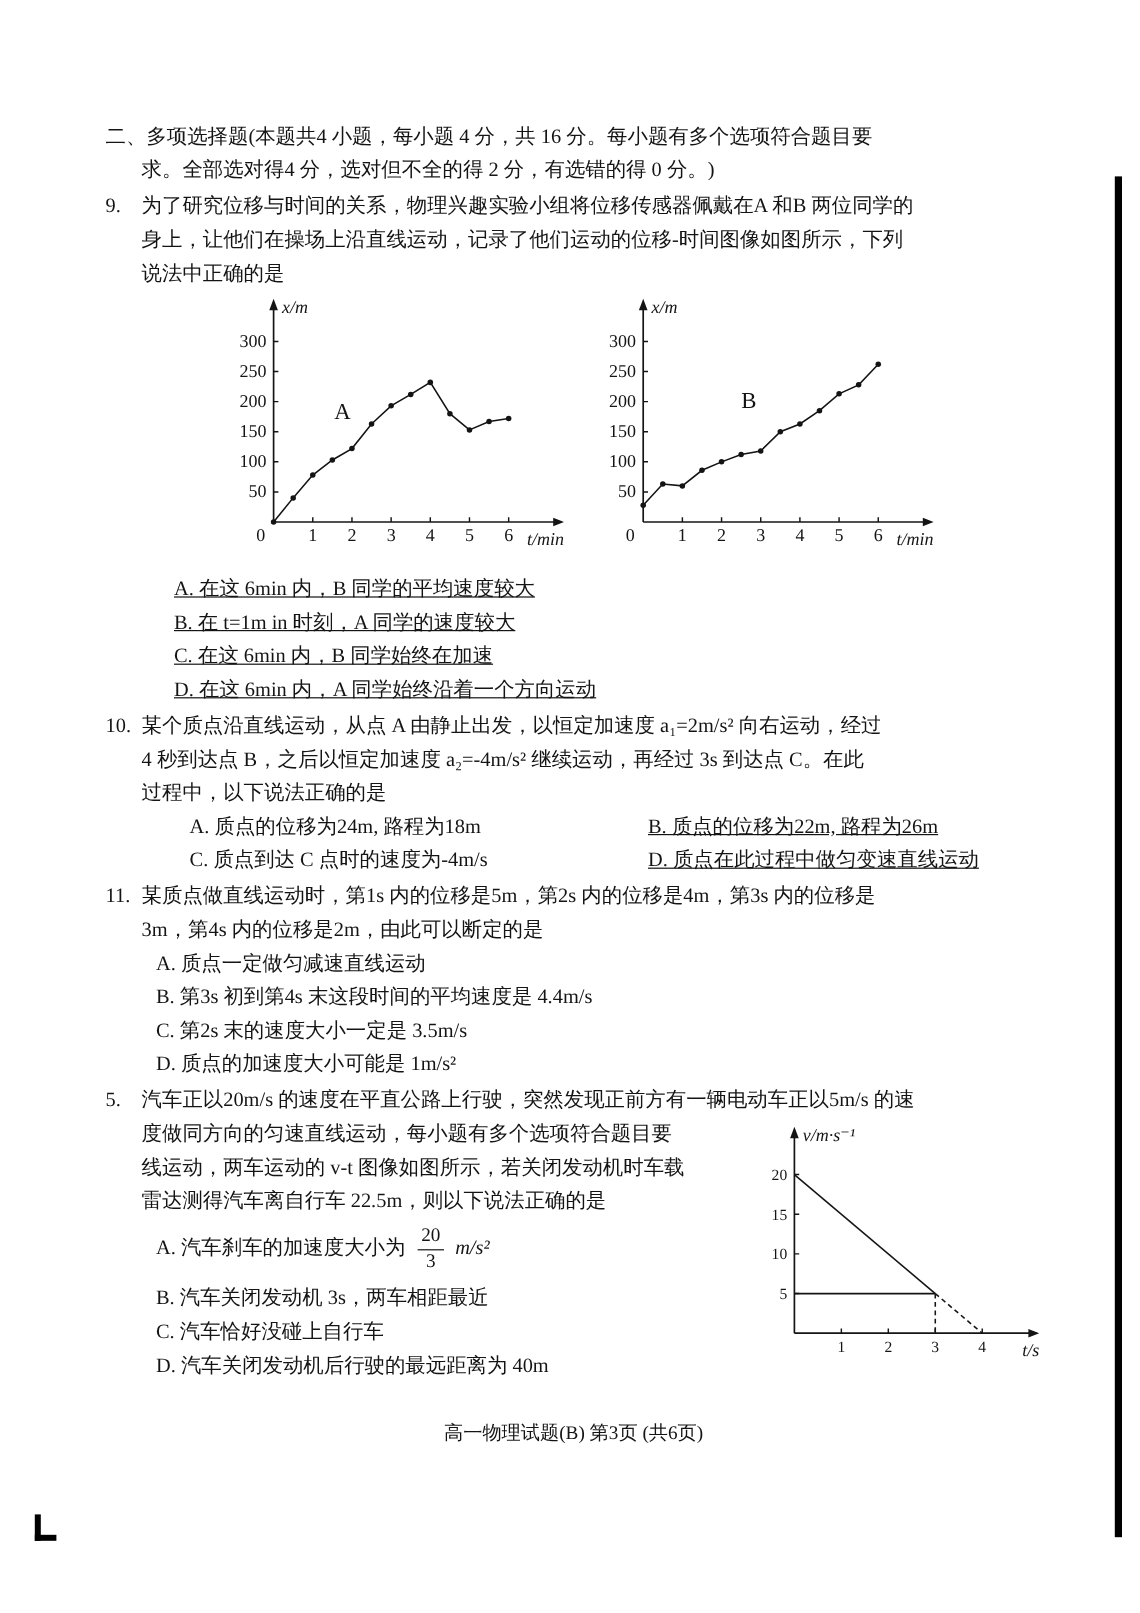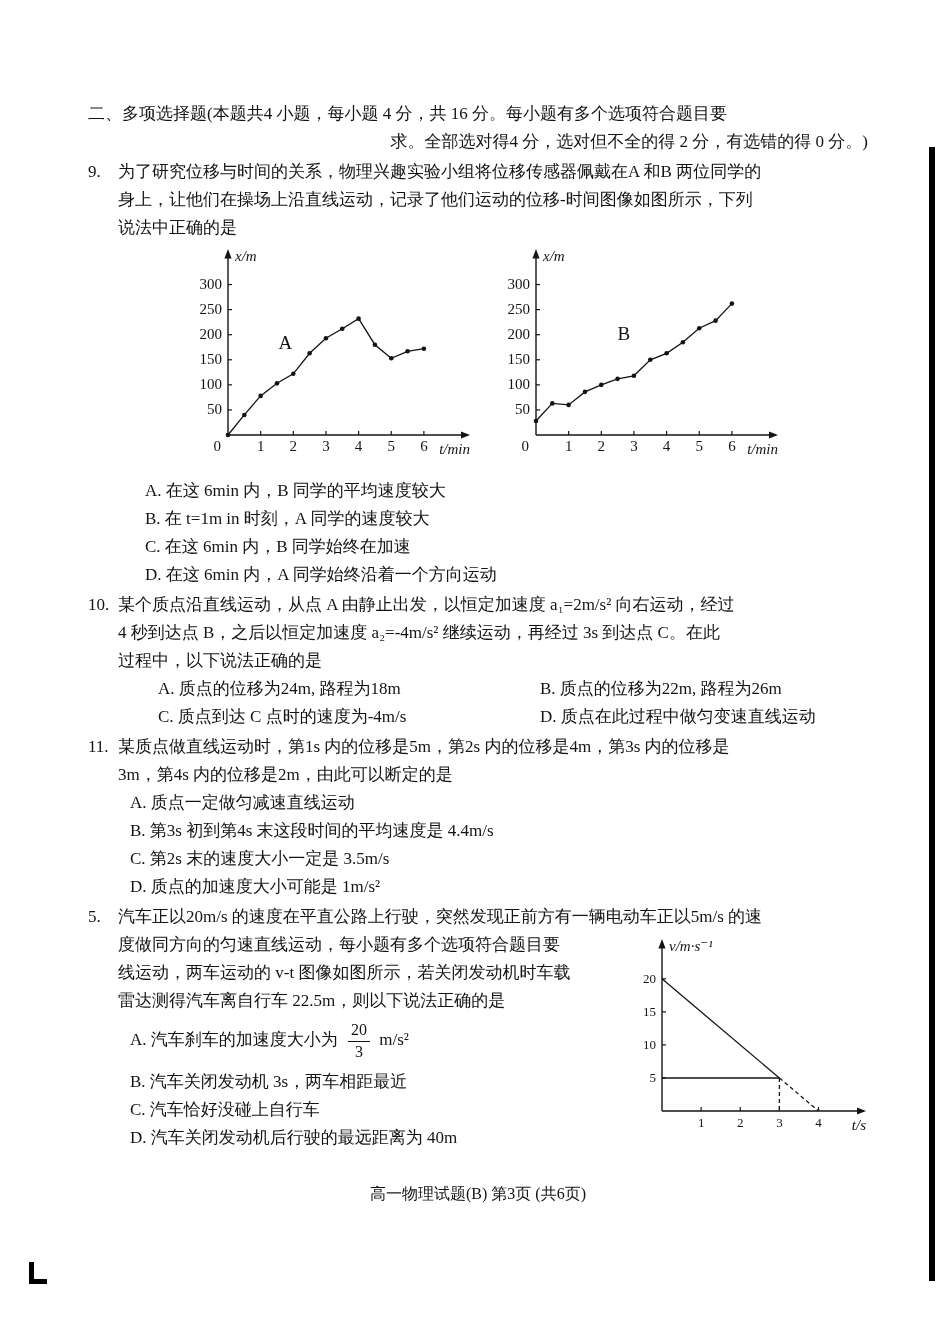--- a/index.html
+++ b/index.html
@@ -4,37 +4,37 @@
 <style>
   html,body{margin:0;padding:0;}
   body{
     width:950px;height:1344px;background:#ffffff;position:relative;
     font-family:"Liberation Serif","DejaVu Serif",serif;color:#141414;overflow:hidden;
   }
   .scan-right{position:absolute;left:929px;top:147px;width:6px;height:1134px;background:#000;}
   .scan-corner-v{position:absolute;left:29px;top:1262px;width:5px;height:22px;background:#000;}
   .scan-corner-h{position:absolute;left:29px;top:1279px;width:18px;height:5px;background:#000;}
   .content{position:absolute;left:88px;top:100px;width:780px;font-size:17px;line-height:28px;}
-  .hang2{padding-left:30px;text-align:right;}
+  .hang2{padding-left:30px;}
   .q{margin-bottom:2px;}
   .qrow{display:flex;align-items:flex-start;}
   .qnum{flex:0 0 30px;}
   .qbody{flex:1 1 auto;min-width:0;}
-  .opts9{padding-left:27px;}
+  .opts9{padding-left:27px;text-decoration:underline;}
   .opts11,.opts12{padding-left:12px;}
   .optcols{display:flex;margin-left:40px;}
   .optcols .c1{width:382px;flex:0 0 382px;}
-  .optcols .c2{flex:1 1 auto;}
+  .optcols .c2{flex:1 1 auto;text-decoration:underline;}
   .charts-row{display:flex;gap:28px;padding-left:104px;margin:3px 0 6px;}
   svg{font-family:"Liberation Serif","DejaVu Serif",serif;display:block;}
   .chart-vt{float:right;margin:4px 0 6px 12px;}
   .frac{display:inline-flex;flex-direction:column;align-items:center;line-height:1.18;vertical-align:middle;margin:0 5px 0 6px;font-size:16px;}
   .frac .num{border-bottom:1.4px solid #141414;padding:0 3px 1px;}
   .frac .den{padding-top:1px;}
-  .mathit{}
+  .mathit{font-style:italic;}
   .optA-line{padding:6px 0 6px 12px;}
   .footer{position:absolute;left:88px;top:1184px;width:780px;text-align:center;font-size:16px;}
 </style>
 </head>
 <body>
 
 <div class="scan-right"></div>
 <div class="scan-corner-v"></div>
 <div class="scan-corner-h"></div>
 

